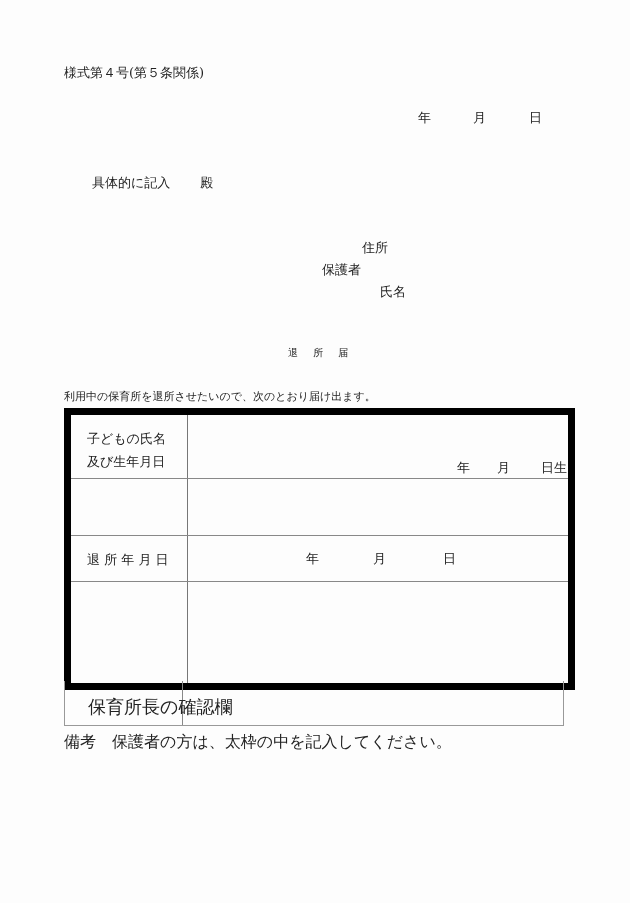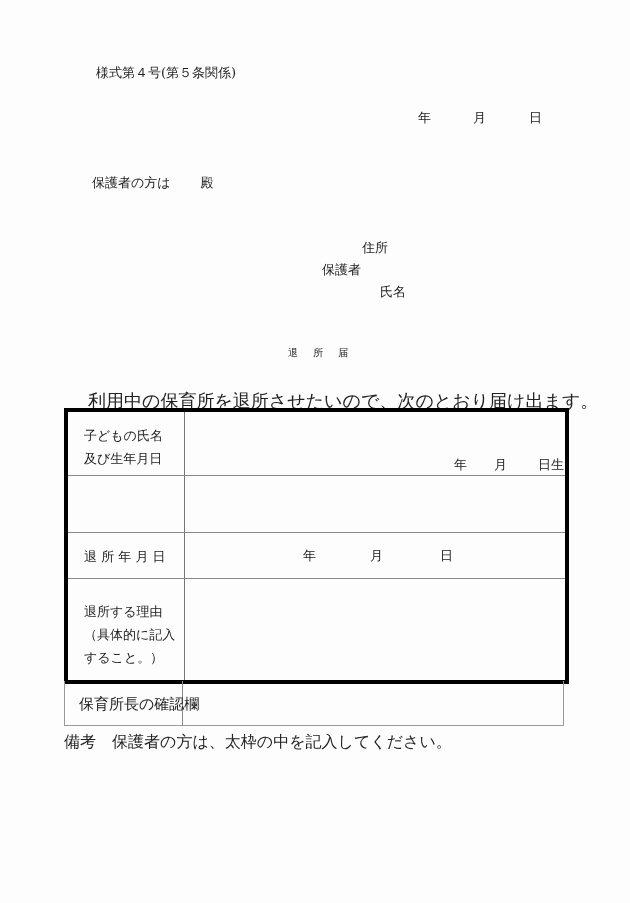--- a/index.html
+++ b/index.html
@@ -2,56 +2,56 @@
 <html><head>
 <meta charset="utf-8">
 <style>
   html, body { margin:0; padding:0; }
   body {
     width:630px; height:903px; background:#fdfdfd; position:relative; overflow:hidden;
     font-family: "DejaVu Serif", "Liberation Serif", serif; color:#222;
     font-size:13px;
   }
   .abs { position:absolute; white-space:nowrap; }
-  .form-no { left:64px; top:64px; font-size:13px;margin-left:32px; }
+  .form-no { left:64px; top:64px; font-size:13px; }
   .date-line { top:109px; font-size:13px; }
   .addressee { left:92px; top:174px; font-size:13px; }
   .addressee .tono { margin-left:30px; }
   .guardian-addr { left:362px; top:239px; }
   .guardian-label { left:322px; top:261px; }
   .guardian-name { left:380px; top:283px; }
   .title { left:288px; top:346px; letter-spacing:6px; font-size:10px; }
-  .intro { left:64px; top:389px; font-size:18px;margin-left:24px; }
+  .intro { left:64px; top:389px; font-size:11px; }
 
   .table-thick {
     position:absolute; left:64px; top:408px; width:497px; height:268px;
-    border:4px solid #000000; box-sizing:content-box;
+    border:7px solid #000000; box-sizing:content-box;
   }
   .col-div { position:absolute; left:116px; top:0; width:1px; background:#777; }
   .row-line { position:absolute; left:0; right:0; height:1px; background:#888; }
   .cell-label { position:absolute; left:16px; line-height:23px; font-size:13px; }
   .confirm-row {
     position:absolute; left:64px; top:681px; width:500px; height:45px;
     border:1px solid #999; border-top:none; box-sizing:border-box;
   }
   .confirm-div { position:absolute; left:117px; top:0; bottom:0; width:1px; background:#888; }
-  .confirm-label { position:absolute; left:14px; top:14px; font-size:15px; }
+  .confirm-label { position:absolute; left:23px; top:14px; font-size:18px; }
   .note { left:64px; top:732px; font-size:16px; }
 </style>
 </head>
 <body>
 
 <div class="abs form-no">様式第４号(第５条関係)</div>
 
 <div class="abs date-line" style="left:418px;">年</div>
 <div class="abs date-line" style="left:473px;">月</div>
 <div class="abs date-line" style="left:529px;">日</div>
 
 <div class="abs addressee">
-  <span>保護者の方は</span><span class="tono">殿</span>
+  <span>具体的に記入</span><span class="tono">殿</span>
 </div>
 
 <div class="abs guardian-addr">住所</div>
 <div class="abs guardian-label">保護者</div>
 <div class="abs guardian-name">氏名</div>
 
 <div class="abs title">退 所 届</div>
 <div class="abs intro">利用中の保育所を退所させたいので、次のとおり届け出ます。</div>
 
 <div class="table-thick">
@@ -70,25 +70,20 @@
   <div class="abs" style="left:118px; top:64px; width:379px; height:56px;"></div>
   <div class="row-line" style="top:120px;"></div>
 
   <div class="cell-label" style="top:133px;">退 所 年 月 日</div>
   <div class="abs" style="left:118px; top:121px; width:379px; height:45px;"></div>
   <div class="abs" style="left:235px; top:135px;">年</div>
   <div class="abs" style="left:302px; top:135px;">月</div>
   <div class="abs" style="left:372px; top:135px;">日</div>
   <div class="row-line" style="top:166px;"></div>
 
-  <div class="cell-label" style="top:188px; left:16px;">
-    <div>退所する理由</div>
-    <div>（具体的に記入</div>
-    <div>すること。）</div>
-  </div>
   <div class="abs" style="left:118px; top:167px; width:379px; height:101px;"></div>
 </div>
 
 <div class="confirm-row">
   <div class="confirm-div"></div>
   <div class="confirm-label">保育所長の確認欄</div>
   <div class="abs" style="left:118px; top:0; right:0; bottom:0;"></div>
 </div>
 
 <div class="abs note">備考　保護者の方は、太枠の中を記入してください。</div>

